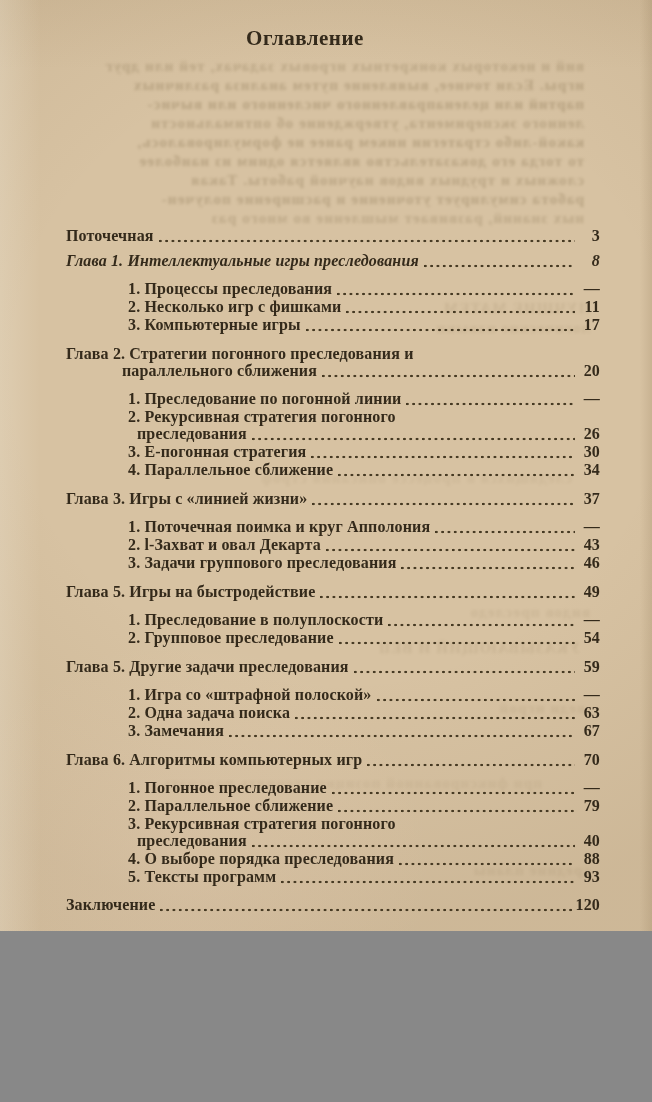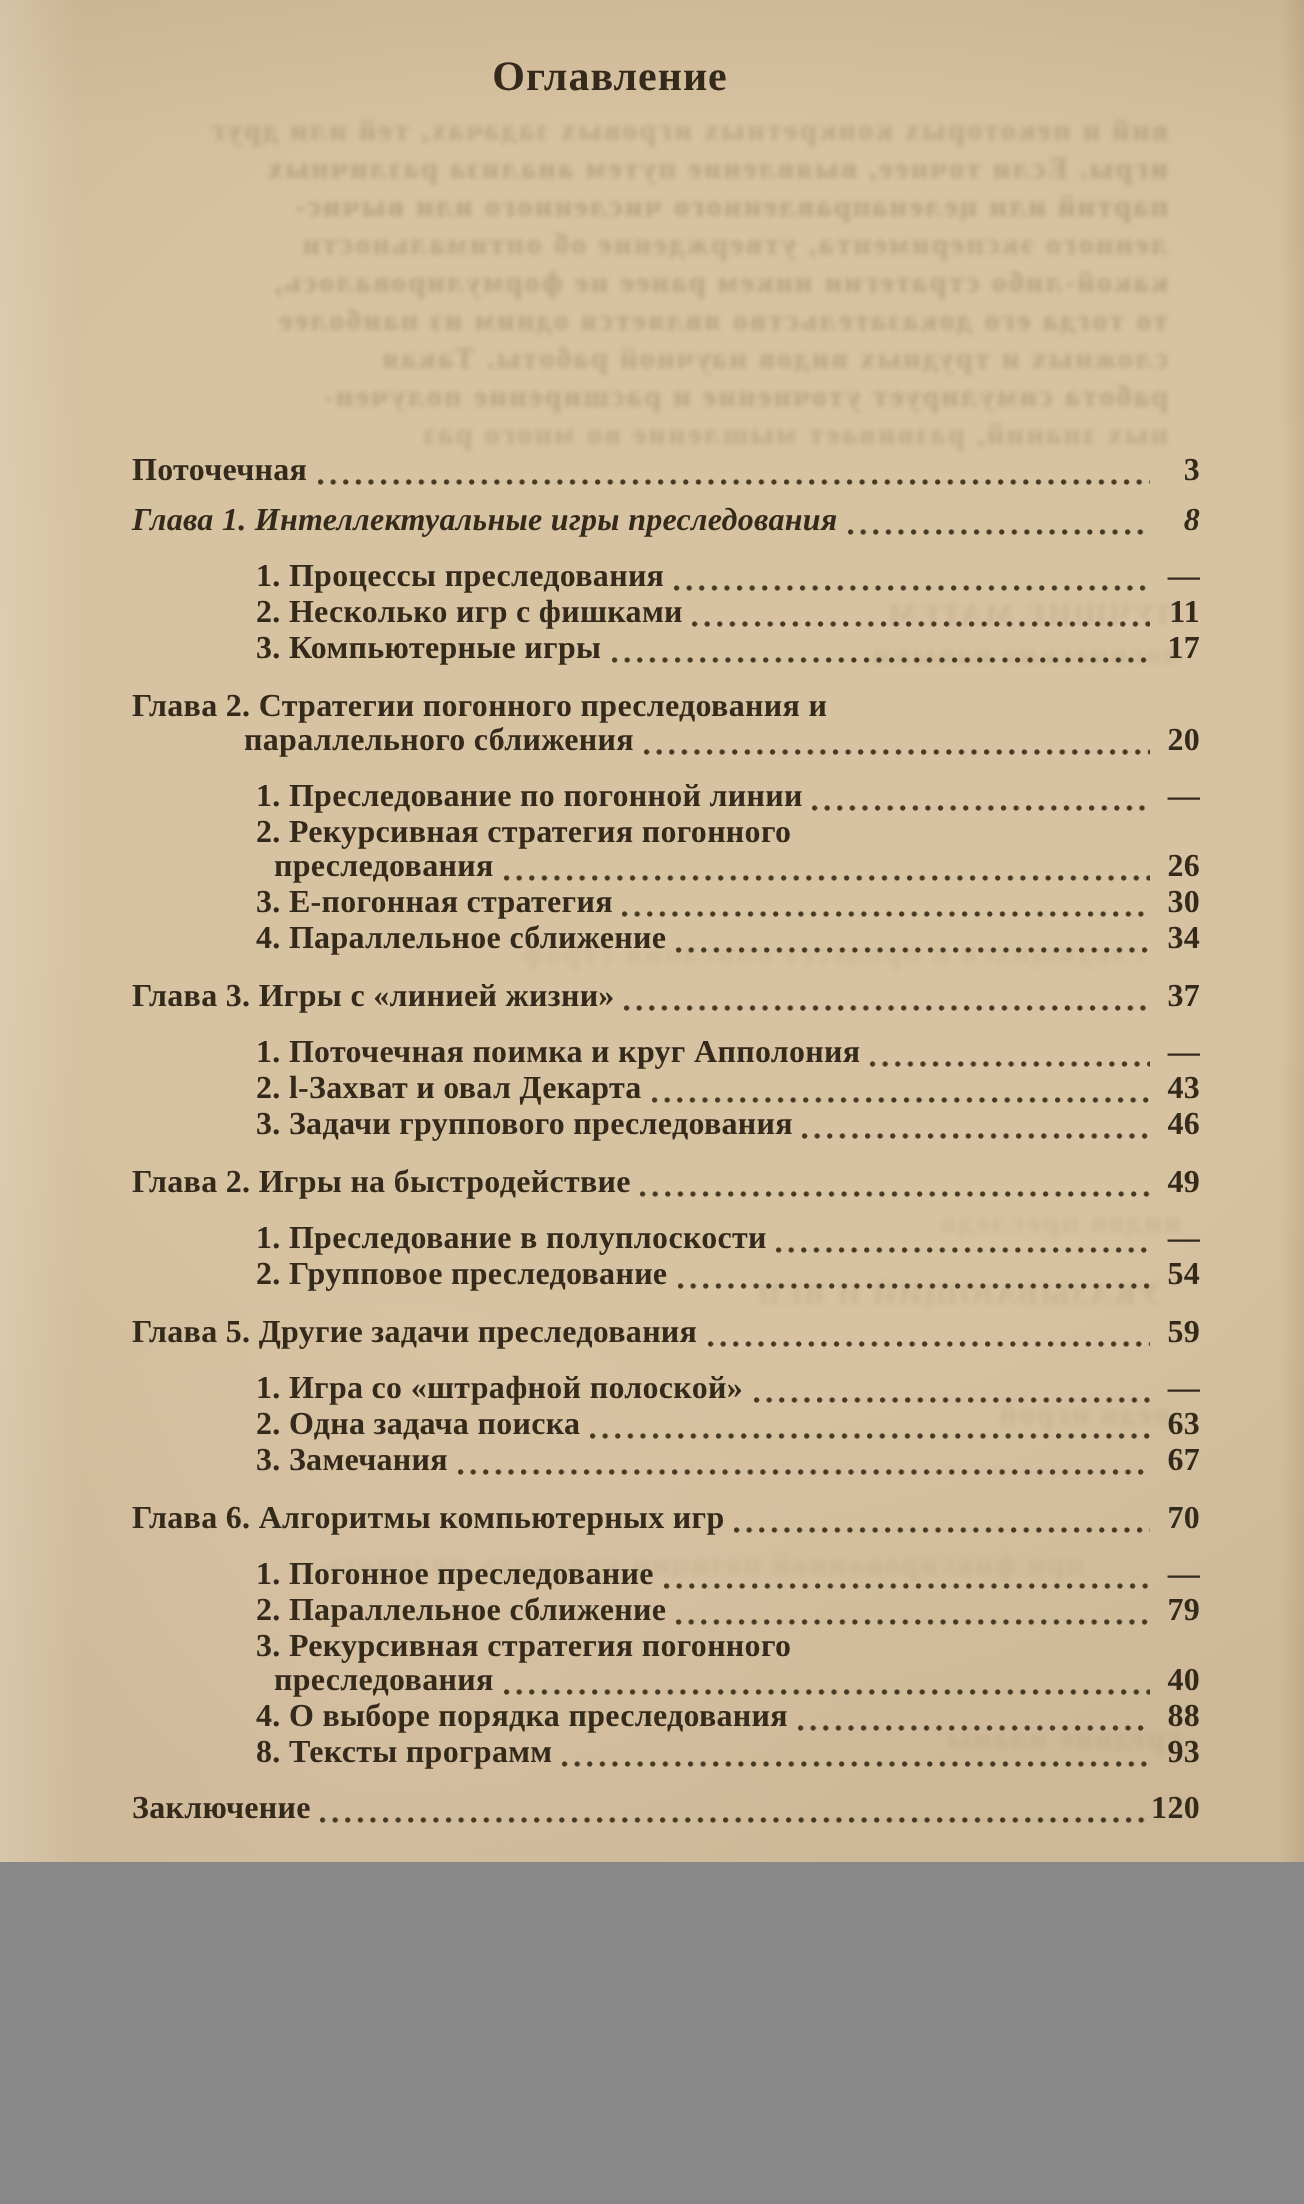--- a/index.html
+++ b/index.html
@@ -163,21 +163,21 @@
         <span class="txt">2. l-Захват и овал Декарта</span>
         <span class="leader"></span>
         <span class="page-num">43</span>
       </div>
       <div class="row item">
         <span class="txt">3. Задачи группового преследования</span>
         <span class="leader"></span>
         <span class="page-num">46</span>
       </div>
       <div class="row top g11">
-        <span class="txt">Глава 2. Игры на быстродействие</span>
+        <span class="txt">Глава 5. Игры на быстродействие</span>
         <span class="leader"></span>
         <span class="page-num">49</span>
       </div>
       <div class="row item g10">
         <span class="txt">1. Преследование в полуплоскости</span>
         <span class="leader"></span>
         <span class="page-num">—</span>
       </div>
       <div class="row item">
         <span class="txt">2. Групповое преследование</span>
@@ -226,21 +226,21 @@
         <span class="txt">преследования</span>
         <span class="leader"></span>
         <span class="page-num">40</span>
       </div>
       <div class="row item">
         <span class="txt">4. О выборе порядка преследования</span>
         <span class="leader"></span>
         <span class="page-num">88</span>
       </div>
       <div class="row item">
-        <span class="txt">8. Тексты программ</span>
+        <span class="txt">5. Тексты программ</span>
         <span class="leader"></span>
         <span class="page-num">93</span>
       </div>
       <div class="row top g10">
         <span class="txt">Заключение</span>
         <span class="leader"></span>
         <span class="page-num">120</span>
       </div>
     </div>
 </div>

